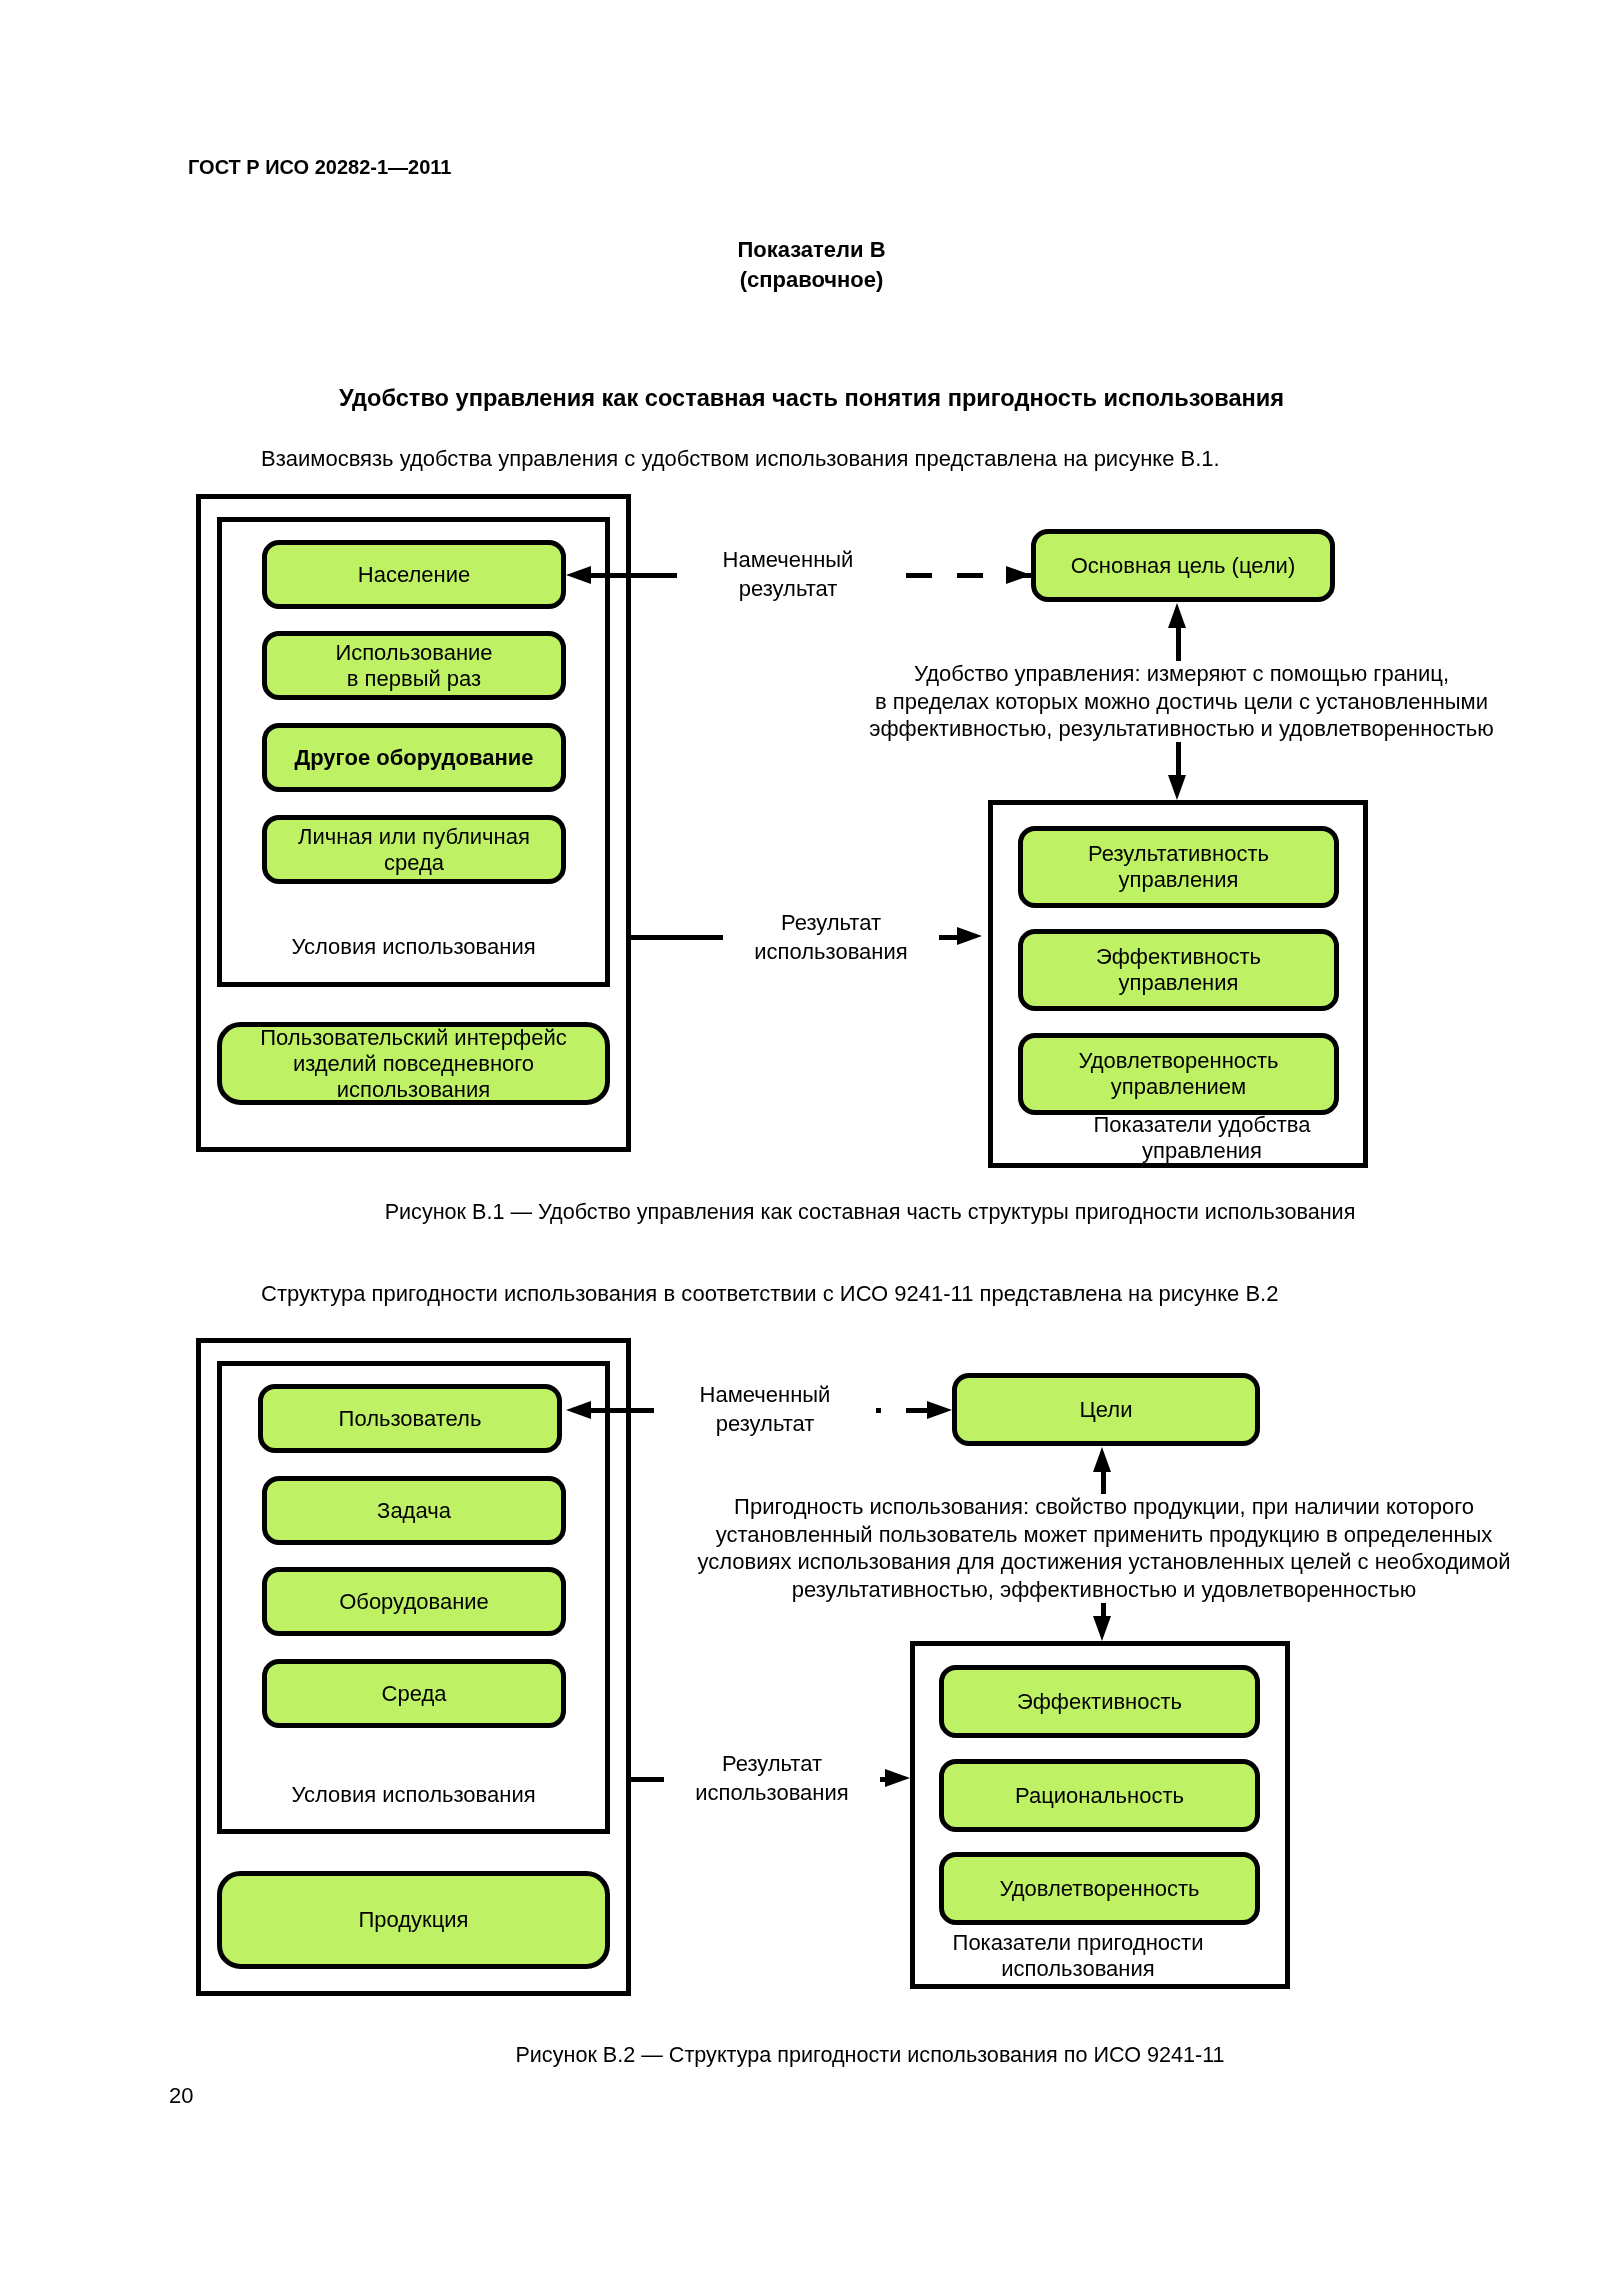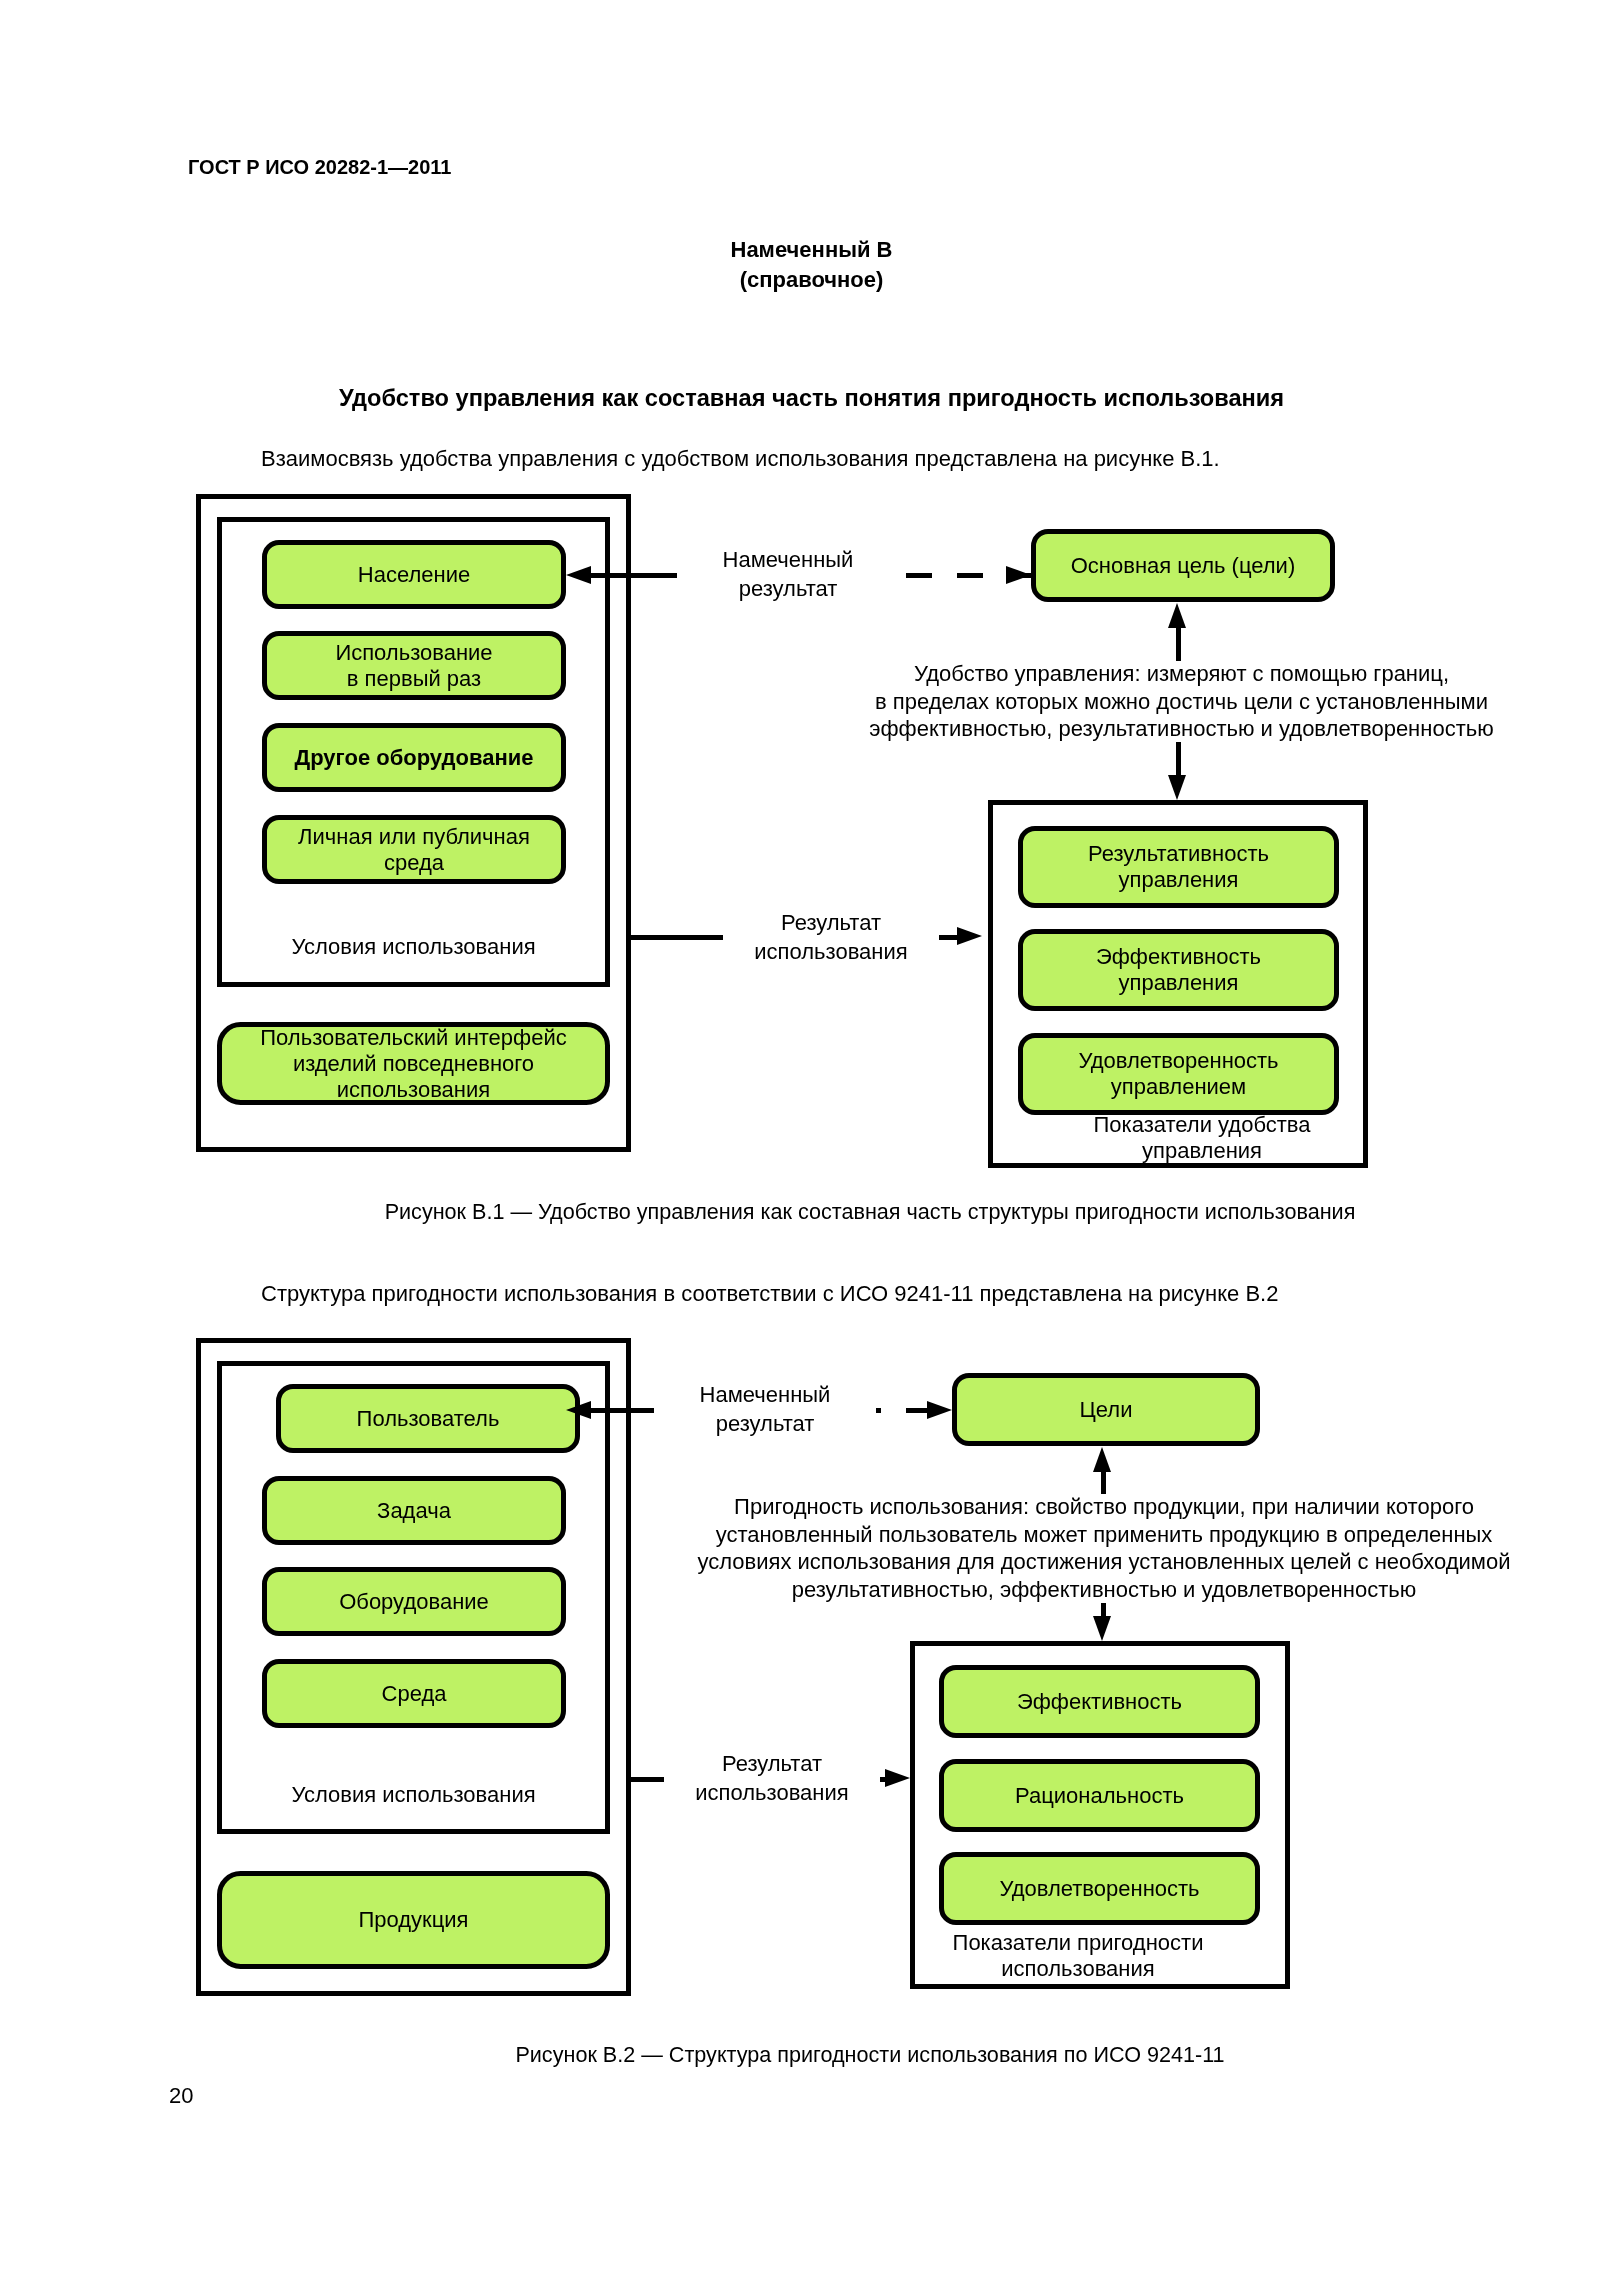--- a/index.html
+++ b/index.html
@@ -27,21 +27,21 @@
   .body-text{font-size:22px;line-height:27.5px;}
   .caption{font-size:21.6px;}
 </style>
 </head>
 <body>
 
 <div class="page">
 
   <div class="abs bold" style="left:188px;top:156px;font-size:20px;">ГОСТ Р ИСО 20282-1—2011</div>
 
-  <div class="abs bold center" style="left:0;top:237px;width:1623px;font-size:22px;">Намеченный В</div>
+  <div class="abs bold center" style="left:0;top:237px;width:1623px;font-size:22px;">Показатели В</div>
   <div class="abs bold center" style="left:0;top:267px;width:1623px;font-size:22px;">(справочное)</div>
 
   <div class="abs bold center" style="left:0;top:385px;width:1623px;font-size:23.6px;">Удобство управления как составная часть понятия пригодность использования</div>
 
   <div class="abs body-text" style="left:196px;top:445px;width:1230px;text-indent:65px;">Взаимосвязь удобства управления с удобством использования представлена на рисунке В.1.</div>
 
   <div>
 
     <div class="abs box" style="left:196px;top:494px;width:435px;height:658px;"></div>
     <div class="abs box" style="left:217px;top:517px;width:393px;height:470px;"></div>
@@ -94,21 +94,21 @@
     <div class="abs center caption" style="left:196px;top:1199px;width:1348px;">Рисунок В.1 — Удобство управления как составная часть структуры пригодности использования</div>
   </div>
 
   <div class="abs body-text" style="left:196px;top:1280px;width:1230px;text-indent:65px;">Структура пригодности использования в соответствии с ИСО 9241-11 представлена на рисунке В.2</div>
 
   <div>
 
     <div class="abs box" style="left:196px;top:1338px;width:435px;height:658px;"></div>
     <div class="abs box" style="left:217px;top:1361px;width:393px;height:473px;"></div>
 
-    <div class="abs rbox" style="left:276px;top:1384px;width:304px;height:69px;">Пользователь</div>
+    <div class="abs rbox" style="left:258px;top:1384px;width:304px;height:69px;">Пользователь</div>
     <div class="abs rbox" style="left:262px;top:1476px;width:304px;height:69px;">Задача</div>
     <div class="abs rbox" style="left:262px;top:1567px;width:304px;height:69px;">Оборудование</div>
     <div class="abs rbox" style="left:262px;top:1659px;width:304px;height:69px;">Среда</div>
 
     <div class="abs inlabel" style="left:217px;top:1782px;width:393px;">Условия использования</div>
 
     <div class="abs rbox big" style="left:217px;top:1871px;width:393px;height:98px;">Продукция</div>
 
     <div class="abs rbox" style="left:952px;top:1373px;width:308px;height:73px;">Цели</div>
 

